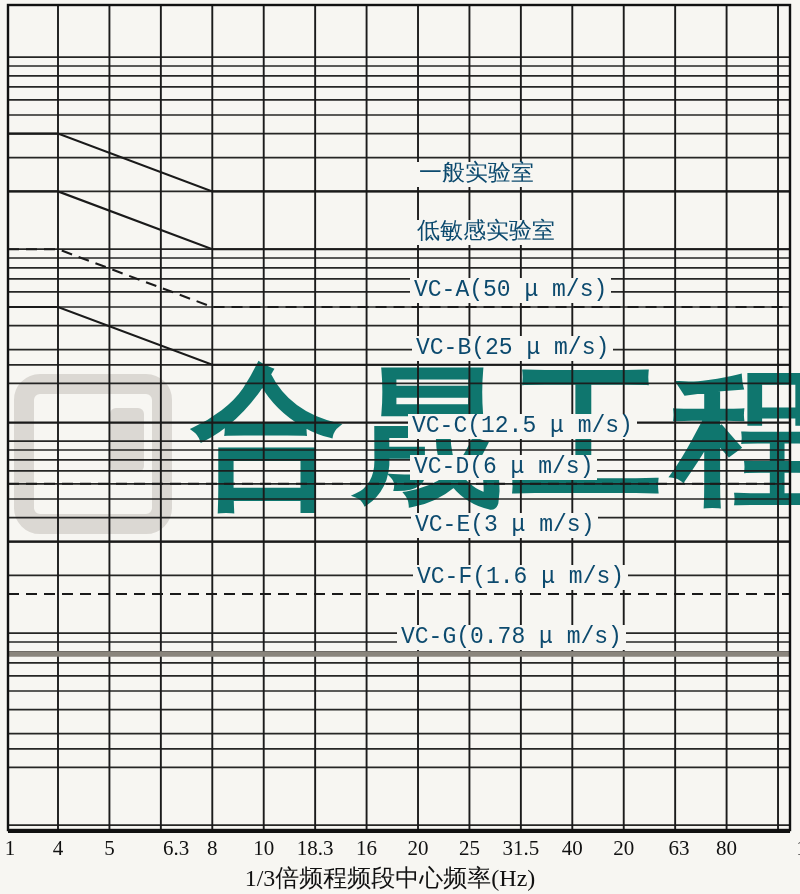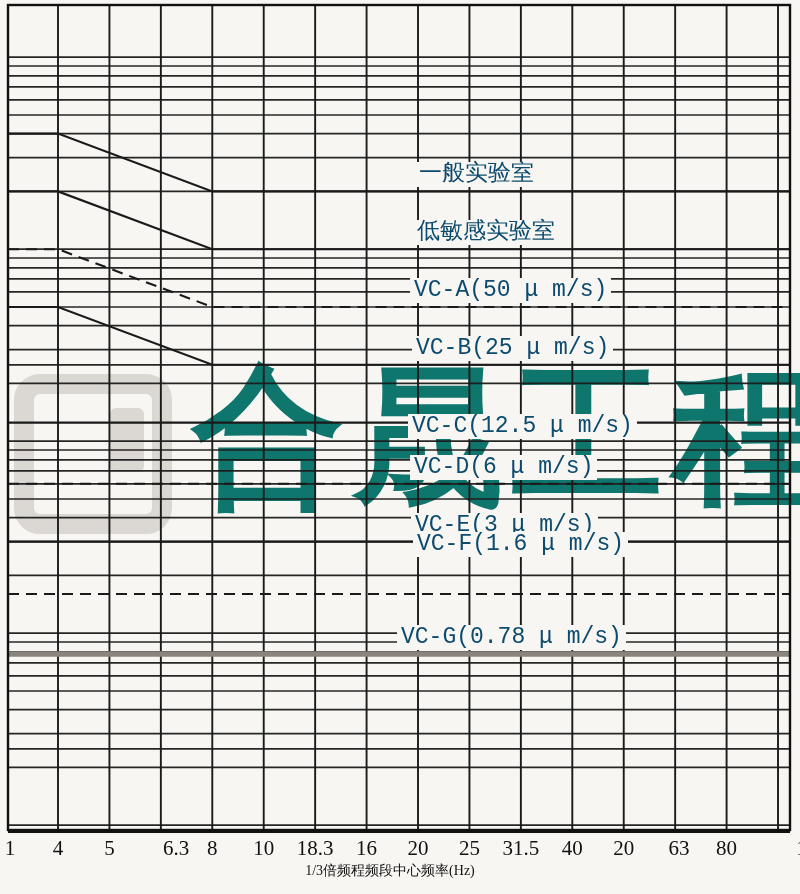--- a/index.html
+++ b/index.html
@@ -32,21 +32,21 @@
     font-size:23px;padding:0 4px;white-space:nowrap;
     font-family:Liberation Mono, monospace;
   }
   .xaxis{position:absolute;left:0;top:836px;width:800px;height:26px;z-index:3;}
   .x-tick{
     position:absolute;top:0;transform:translateX(-50%);
     font-size:21px;color:#111;white-space:nowrap;
   }
   .xaxis-title{
     position:absolute;left:0;top:862px;width:780px;z-index:3;
-    text-align:center;font-size:14px;color:#111;
+    text-align:center;font-size:24px;color:#111;
   }
 </style>
 </head>
 <body>
 
 <div class="stage">
 
   <div class="watermark-layer">
     <div class="wm-logo">
       <div class="wm-logo-inner"></div>
@@ -130,21 +130,21 @@
   </svg>
 
   <div class="labels-layer" id="labels-layer">
       <div class="curve-label" style="left: 415px; top: 162px;">一般实验室</div>
       <div class="curve-label" style="left: 413px; top: 220px;">低敏感实验室</div>
       <div class="curve-label" style="left: 410px; top: 278px;">VC-A(50 μ m/s)</div>
       <div class="curve-label" style="left: 412px; top: 336px;">VC-B(25 μ m/s)</div>
       <div class="curve-label" style="left: 408px; top: 414px;">VC-C(12.5 μ m/s)</div>
       <div class="curve-label" style="left: 410px; top: 455px;">VC-D(6 μ m/s)</div>
       <div class="curve-label" style="left: 411px; top: 513px;">VC-E(3 μ m/s)</div>
-      <div class="curve-label" style="left: 413px; top: 532px; text-align: right;">VC-F(1.6 μ m/s)</div>
+      <div class="curve-label" style="left: 413px; top: 565px; text-align: right;">VC-F(1.6 μ m/s)</div>
       <div class="curve-label" style="left: 397px; top: 625px;">VC-G(0.78 μ m/s)</div>
     </div>
 
   <div class="xaxis" id="xaxis">
       <span class="x-tick" style="left: 10px;">1</span>
       <span class="x-tick" style="left: 58px;">4</span>
       <span class="x-tick" style="left: 109.4px;">5</span>
       <span class="x-tick" style="left: 176px;">6.3</span>
       <span class="x-tick" style="left: 212.3px;">8</span>
       <span class="x-tick" style="left: 263.7px; text-align: right;">10</span>

